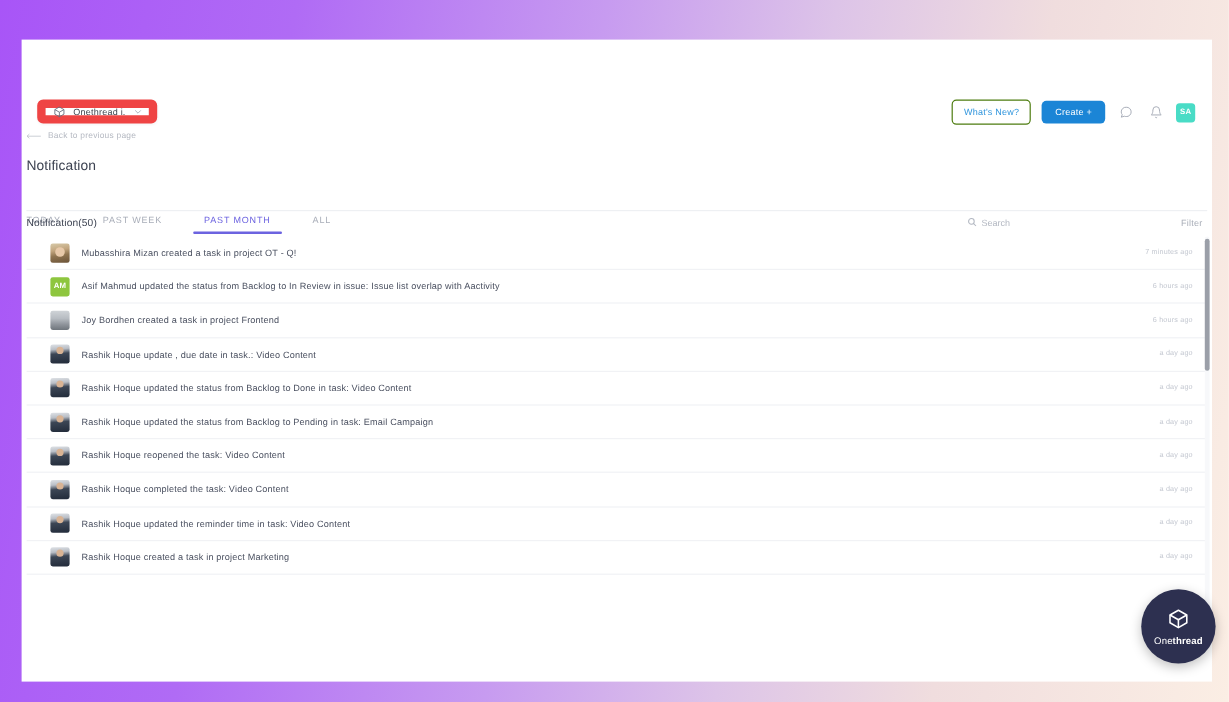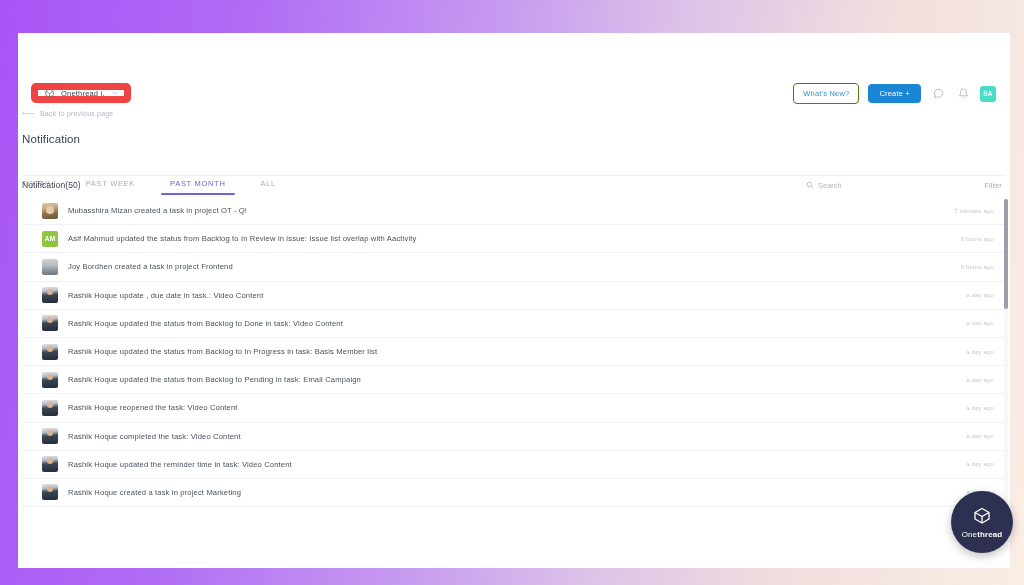--- a/index.html
+++ b/index.html
@@ -449,25 +449,20 @@
       <div class="notif-text">Rashik Hoque update , due date in task.: Video Content</div>
       <div class="notif-time">a day ago</div>
     </div>
 
     <div class="notif-row">
       <div class="notif-avatar av-photo-m"></div>
       <div class="notif-text">Rashik Hoque updated the status from Backlog to Done in task: Video Content</div>
       <div class="notif-time">a day ago</div>
     </div>
 
-    <div class="notif-row">
-      <div class="notif-avatar av-photo-m"></div>
-      <div class="notif-text">Rashik Hoque updated the status from Backlog to In Progress in task: Basis Member list</div>
-      <div class="notif-time">a day ago</div>
-    </div>
 
     <div class="notif-row">
       <div class="notif-avatar av-photo-m"></div>
       <div class="notif-text">Rashik Hoque updated the status from Backlog to Pending in task: Email Campaign</div>
       <div class="notif-time">a day ago</div>
     </div>
 
     <div class="notif-row">
       <div class="notif-avatar av-photo-m"></div>
       <div class="notif-text">Rashik Hoque reopened the task: Video Content</div>

